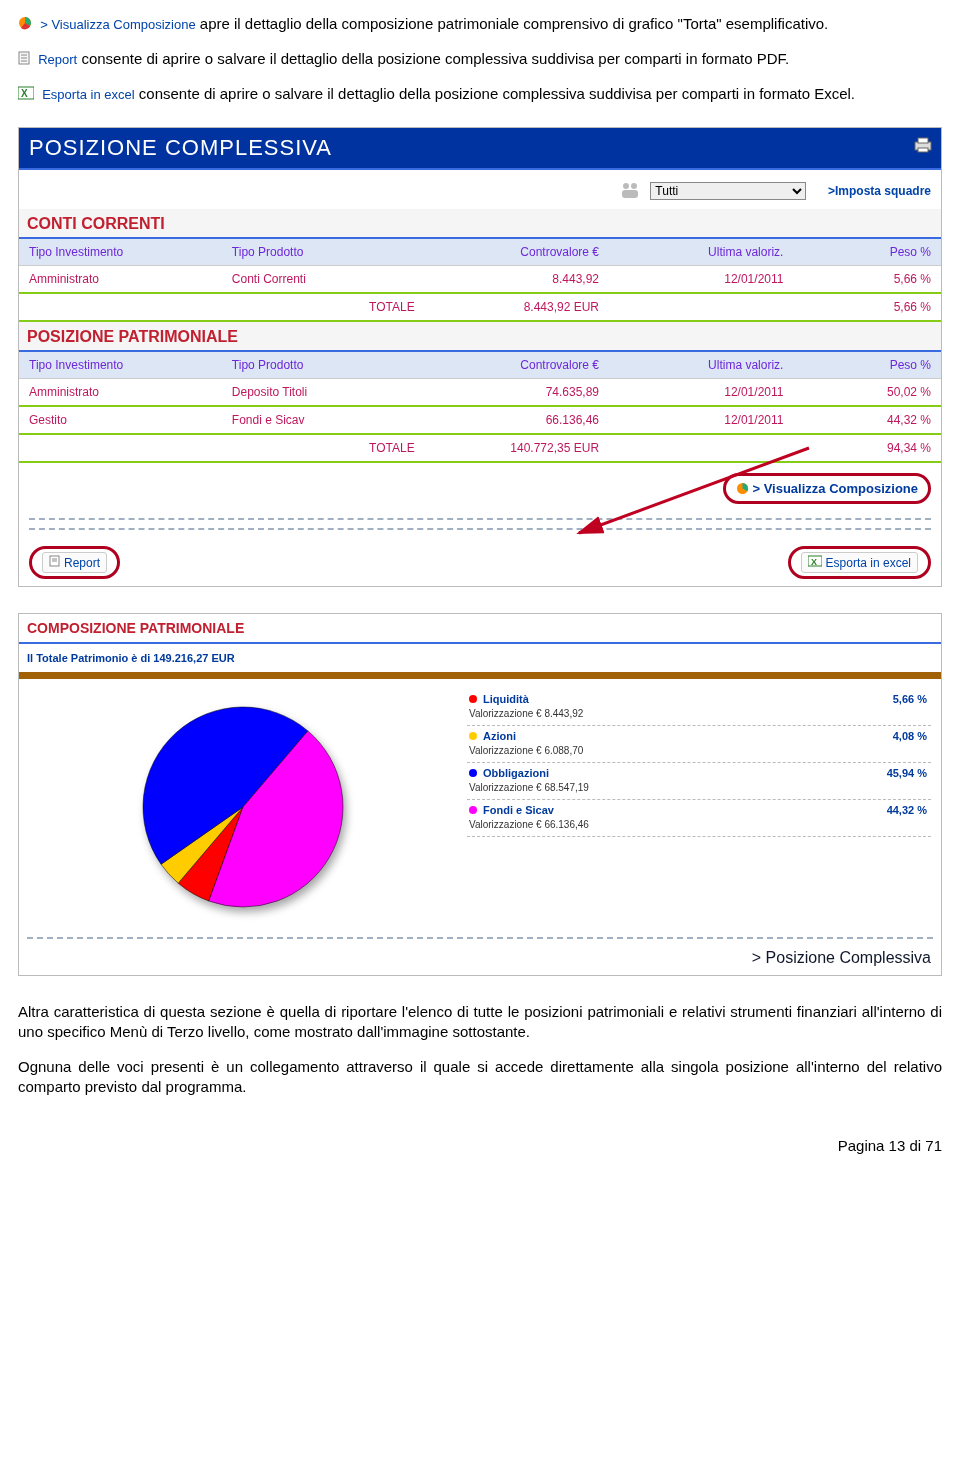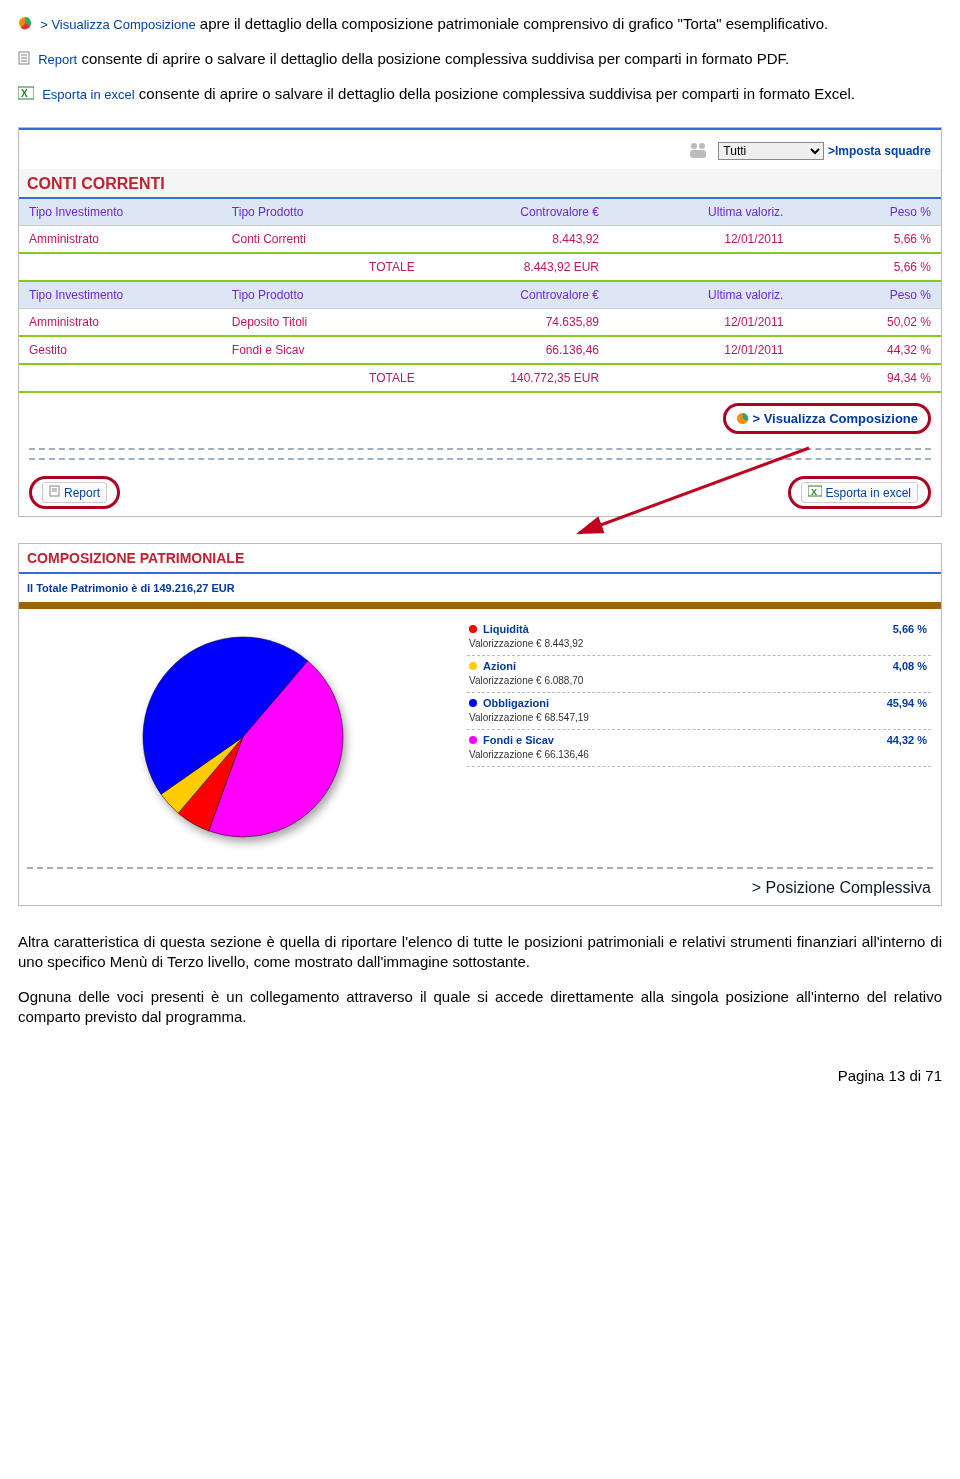--- a/index.html
+++ b/index.html
@@ -6,21 +6,21 @@
   p { margin: 0 0 14px 0; text-align: justify; line-height: 1.35; }
   .inline-icon { display: inline-block; vertical-align: middle; margin-right: 4px; }
   .link-txt { color: #0044aa; font-family: Tahoma, Arial, sans-serif; font-size: 13px; vertical-align: middle; }
 
   .panel { border: 1px solid #bbb; margin-top: 22px; margin-bottom: 26px; background: #fff; }
   .panel-title { background: #0033a0; color: #fff; font-size: 22px; letter-spacing: 1px; padding: 7px 10px; font-weight: normal; position: relative; }
   .print-icon { position: absolute; right: 8px; top: 6px; }
   .blue-bar { height: 2px; background: #3a6ae0; }
   .squad-row { text-align: right; padding: 10px 10px 6px 10px; font-size: 13px; color: #0044aa; }
   .squad-row select { font-size: 12px; border: 1px solid #888; }
-  .squad-link { color: #0044aa; margin-left: 0; font-weight: bold; font-size: 12px; }
+  .squad-link { color: #0044aa; margin-left: 18px; font-weight: bold; font-size: 12px; }
 
   .sect-title { color: #c02030; font-size: 16px; font-weight: bold; padding: 6px 8px 4px 8px; border-bottom: 2px solid #3a6ae0; background: #f5f5f5; }
 
   table.grid { width: 100%; border-collapse: collapse; font-size: 12px; }
   table.grid th { background: #dde6f5; color: #6d28d9; font-weight: normal; text-align: left; padding: 6px 10px; border-bottom: 1px solid #ccc; }
   table.grid th.r { text-align: right; }
   table.grid td { padding: 6px 10px; border-bottom: 2px solid #84cc16; color: #be185d; }
   table.grid td.r { text-align: right; }
   table.grid tr.tot td { font-weight: normal; }
 
@@ -88,31 +88,41 @@
     <svg width="16" height="14">
         <rect x="0" y="1" width="16" height="12" fill="#fff" stroke="#2a7e2a"></rect>
         <text x="3" y="11" font-size="10" fill="#2a7e2a" font-weight="bold">X</text>
       </svg>
   </span>
   <span class="link-txt">Esporta in excel</span>
   <span> consente di aprire o salvare il dettaglio della posizione complessiva suddivisa per comparti in formato Excel.</span>
 </p>
 
 <div class="panel" style="position:relative;">
+  <div class="panel-title">
+    <span>POSIZIONE COMPLESSIVA</span>
+    <span class="print-icon">
+      <svg width="20" height="18">
+          <rect x="2" y="6" width="16" height="8" fill="#ddd" stroke="#666"></rect>
+          <rect x="5" y="2" width="10" height="5" fill="#fff" stroke="#666"></rect>
+          <rect x="5" y="12" width="10" height="4" fill="#fff" stroke="#666"></rect>
+        </svg>
+    </span>
+  </div>
   <div class="blue-bar"></div>
 
   <div class="squad-row">
     <span style="vertical-align:middle;margin-right:6px;">
       <svg width="22" height="20">
           <circle cx="7" cy="6" r="3" fill="#bbb"></circle>
           <circle cx="15" cy="6" r="3" fill="#bbb"></circle>
           <rect x="3" y="10" width="16" height="8" rx="3" fill="#bbb"></rect>
         </svg>
     </span>
-    <select style="width:106px;">
+    <select style="width:156px;">
       <option>Tutti</option>
     </select>
     <span class="squad-link">&gt;Imposta squadre</span>
   </div>
 
   <div class="sect-title">CONTI CORRENTI</div>
   <table class="grid">
     <tbody>
         <tr>
       <th style="width:22%">Tipo Investimento</th>
@@ -131,20 +141,21 @@
     <tr class="tot">
       <td></td>
       <td class="r">TOTALE</td>
       <td class="r">8.443,92  EUR</td>
       <td></td>
       <td class="r">5,66 %</td>
     </tr>
   </tbody>
     </table>
 
+  <div class="sect-title">POSIZIONE PATRIMONIALE</div>
   <table class="grid">
     <tbody>
         <tr>
       <th style="width:22%">Tipo Investimento</th>
       <th style="width:22%">Tipo Prodotto</th>
       <th class="r" style="width:20%">Controvalore €</th>
       <th class="r" style="width:20%">Ultima valoriz.</th>
       <th class="r" style="width:16%">Peso %</th>
     </tr>
     <tr>

